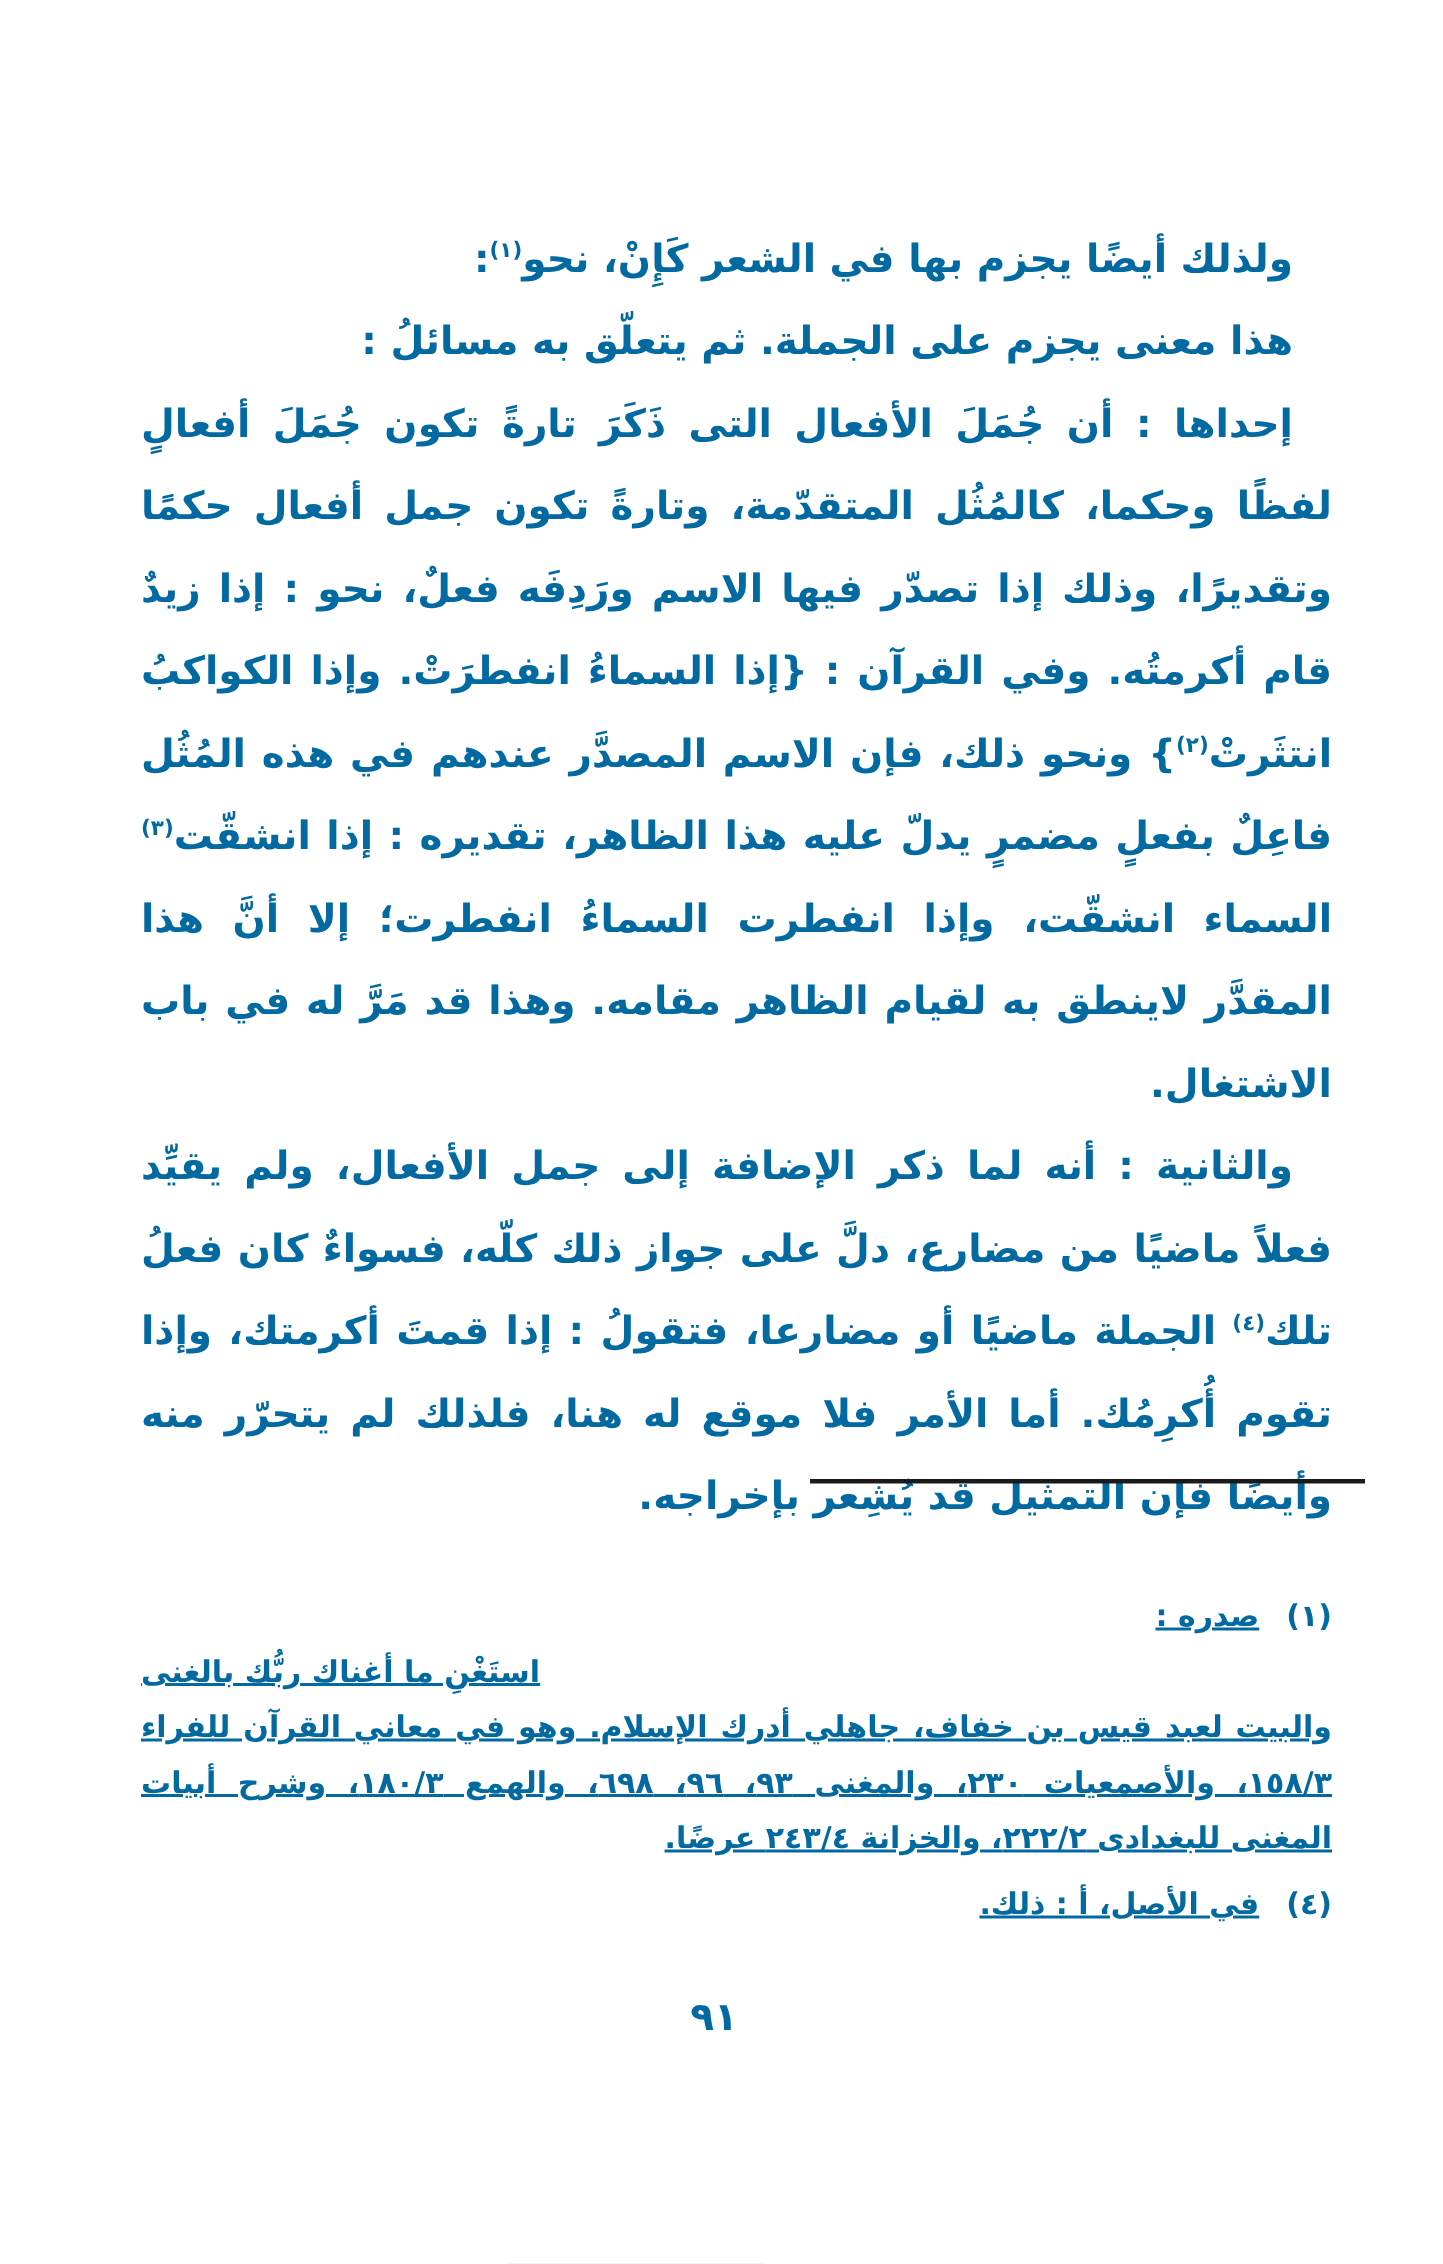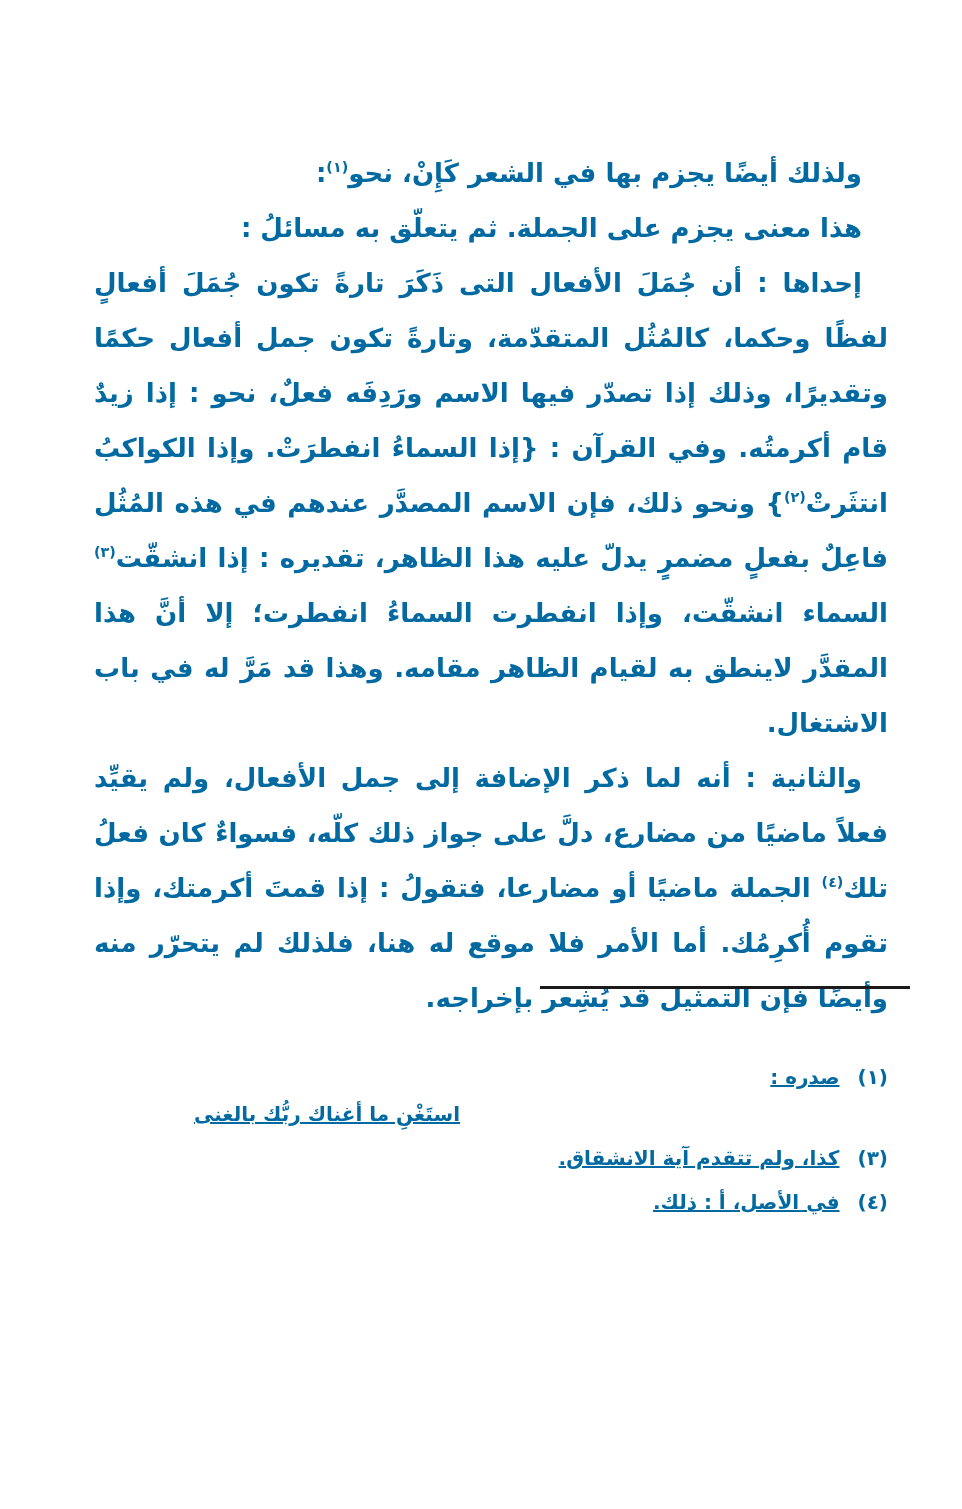--- a/index.html
+++ b/index.html
@@ -53,21 +53,21 @@
     text-decoration:underline;
   }
   .fn-item{margin:0 0 7px 0;}
   .fn-marker{
     display:inline-block;
     margin-left:18px;
     white-space:nowrap;
   }
   .fn-verse{
     margin:0 328px 0 0;
-    text-align:center;
+    text-align:left;
   }
   .fn-body{
     text-align:justify;
   }
   .page-number{
     position:absolute;
     top:1330px;left:0;
     width:952px;
     text-align:center;
     font-size:26px;
@@ -92,23 +92,24 @@
 
   </div>
 
   <div class="footnote-rule"></div>
 
   <div class="footnotes">
 
     <div class="fn-item">
       <div><span class="fn-marker">(١)</span><span>صدره :</span></div>
       <div class="fn-verse">استَغْنِ ما أغناك ربُّك بالغنى</div>
+      <div class="fn-body">والبيت لعبد قيس بن خفاف، جاهلي أدرك الإسلام. وهو في معاني القرآن للفراء ١٥٨/٣، والأصمعيات ٢٣٠، والمغنى ٩٣، ٩٦، ٦٩٨، والهمع ١٨٠/٣، وشرح أبيات المغنى للبغدادى ٢٢٢/٢، والخزانة ٢٤٣/٤ عرضًا.</div>
     </div>
 
 
-    <div class="fn-item"><span class="fn-marker">(٣)</span><span>كذا، ولم تتقدم آية الانشقاق.</span></div>
 
     <div class="fn-item"><span class="fn-marker">(٤)</span><span>في الأصل، أ : ذلك.</span></div>
 
   </div>
 
+  <div class="page-number">٩١</div>
 
 </div>
 
 </body></html>

